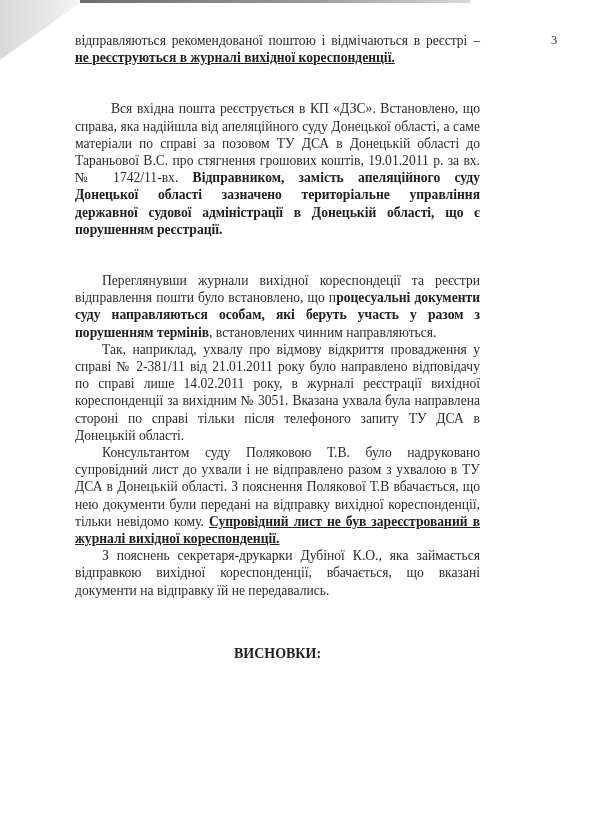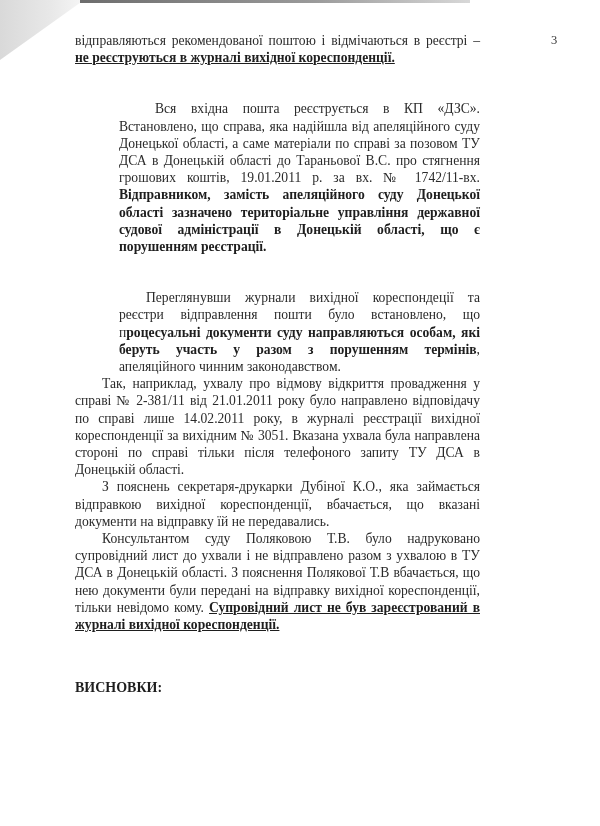--- a/index.html
+++ b/index.html
@@ -21,46 +21,46 @@
   .page-number {
     position: absolute; left: 551px; top: 33px; font-size: 12.5px; color: #333;
   }
   .content {
     position: absolute; left: 75px; top: 32px; width: 405px;
     font-size: 13.6px; line-height: 17.2px; text-align: justify;
   }
   .p { margin: 0; }
   .indent { text-indent: 27px; }
   .indent-big { text-indent: 36px; }
-  .gap-l { margin-top: 34px; margin-left: 44px; }
+  .gap-l { margin-top: 34px; }
   b { font-weight: bold; color: #1e1e1e; }
   .u { text-decoration: underline; }
   .heading {
-    margin-top: 46px; font-weight: bold; font-size: 14px;
+    margin-top: 46px; text-align: center; font-weight: bold; font-size: 14px;
     color: #1e1e1e;
   }
 </style>
 </head>
 <body>
 
 <div class="scan-left"></div>
 <div class="scan-top"></div>
 
 <div class="page-number">3</div>
 
 <div class="content">
   <p class="p"><span>відправляються рекомендованої поштою і відмічаються в реєстрі – </span><b class="u">не реєструються в журналі вихідної кореспонденції.</b></p>
 
   <p class="p indent-big gap-l"><span>Вся вхідна пошта реєструється в КП «ДЗС». Встановлено, що справа, яка надійшла від апеляційного суду Донецької області, а саме матеріали по справі за позовом ТУ ДСА  в Донецькій області до Тараньової В.С.        про стягнення грошових коштів, 19.01.2011 р. за вх. № 1742/11-вх. </span><b>Відправником, замість апеляційного суду Донецької області зазначено територіальне управління державної судової адміністрації в Донецькій області, що є порушенням реєстрації.</b></p>
 
-  <p class="p indent gap-l"><span>Переглянувши журнали вихідної кореспондеції та реєстри відправлення пошти було встановлено, що п</span><b>роцесуальні документи суду направляються особам, які беруть участь у разом з порушенням термінів</b><span>, апеляційного чинним законодавством.</span></p>
+  <p class="p indent gap-l"><span>Переглянувши журнали вихідної кореспондеції та реєстри відправлення пошти було встановлено, що п</span><b>роцесуальні документи суду направляються особам, які беруть участь у разом з порушенням термінів</b><span>, встановлених чинним направляються.</span></p>
 
   <p class="p indent">Так, наприклад,  ухвалу про відмову відкриття провадження у справі № 2-381/11 від 21.01.2011 року було направлено відповідачу по справі лише 14.02.2011 року,  в журналі реєстрації вихідної кореспонденції за вихідним № 3051. Вказана ухвала була направлена стороні по справі тільки після телефоного запиту ТУ ДСА в Донецькій області.</p>
 
 
+  <p class="p indent"><span>Консультантом суду Поляковою Т.В. було надруковано супровідний лист до ухвали і не відправлено разом з ухвалою в ТУ ДСА  в Донецькій області. З пояснення Полякової Т.В вбачається, що нею документи були передані на відправку вихідної кореспонденції, тільки невідомо кому. </span><b class="u">Супровідний лист не був зареєстрований в журналі вихідної кореспонденції.</b></p>
+
   <p class="p indent">З пояснень секретаря-друкарки Дубіної К.О., яка займається відправкою вихідної кореспонденції, вбачається, що вказані документи на відправку їй не передавались.</p>
-
-  <p class="p indent"><span>Консультантом суду Поляковою Т.В. було надруковано супровідний лист до ухвали і не відправлено разом з ухвалою в ТУ ДСА  в Донецькій області. З пояснення Полякової Т.В вбачається, що нею документи були передані на відправку вихідної кореспонденції, тільки невідомо кому. </span><b class="u">Супровідний лист не був зареєстрований в журналі вихідної кореспонденції.</b></p>
 
 
   <div class="heading">ВИСНОВКИ:</div>
 
 </div>
 
 </body></html>

